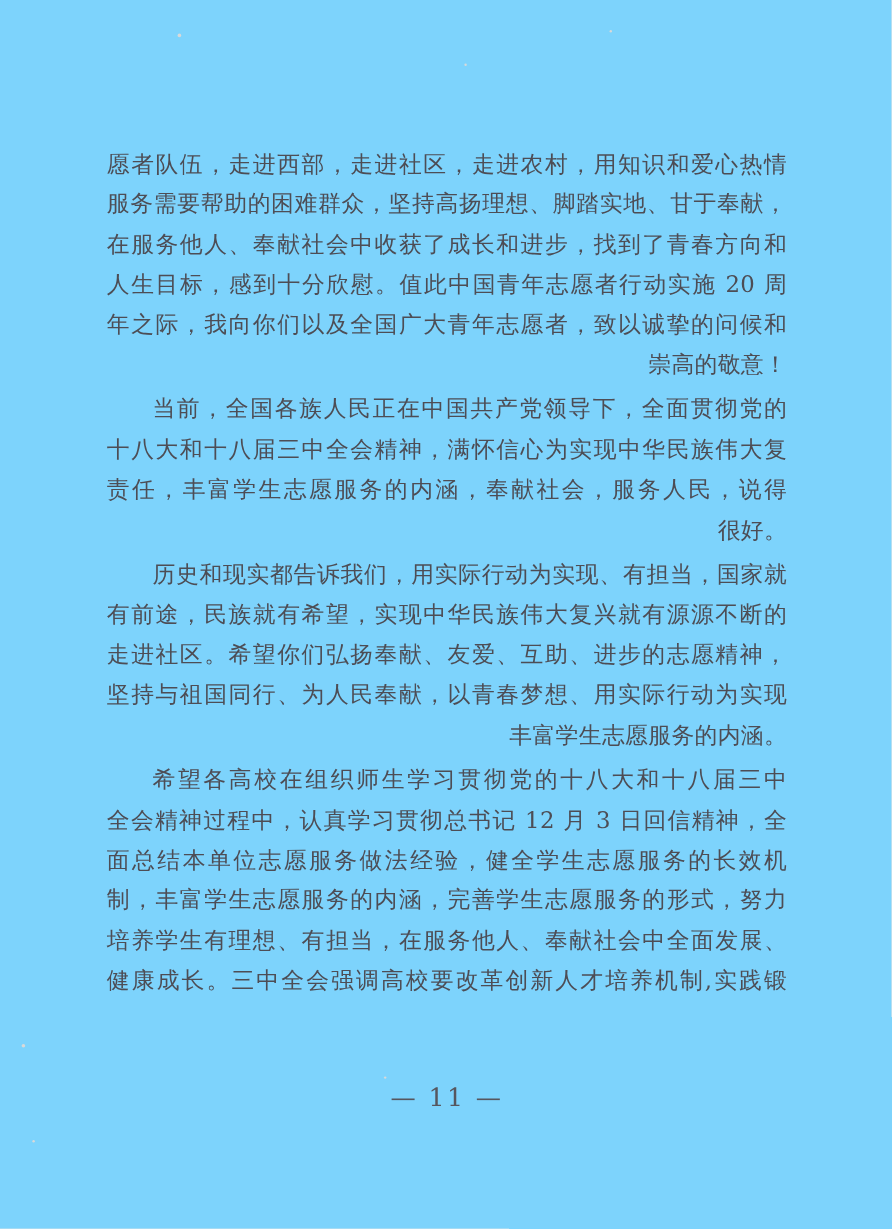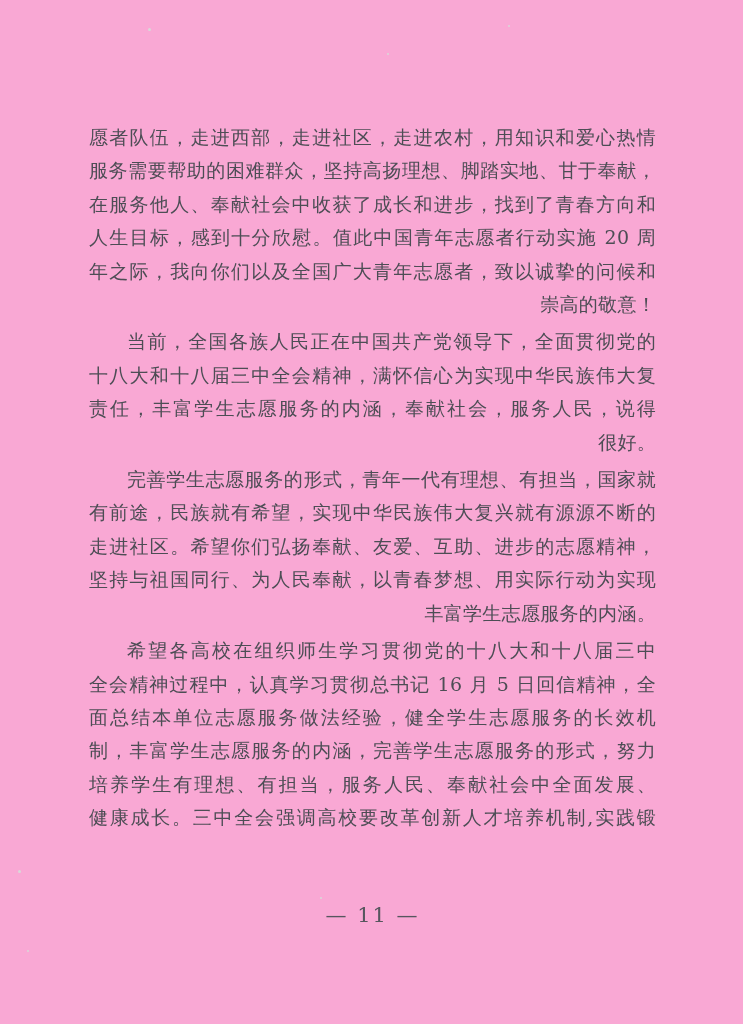--- a/index.html
+++ b/index.html
@@ -4,21 +4,21 @@
 <style>
   html, body {
     margin: 0;
     padding: 0;
     background: #e8e8e8;
   }
   .page {
     position: relative;
     width: 743px;
     height: 1024px;
-    background: #f9a8d4;
+    background: #7dd3fc;
     overflow: hidden;
     font-family: "DejaVu Serif", "Liberation Serif", serif;
   }
   .text-block {
     position: absolute;
     left: 89px;
     top: 121px;
     width: 567px;
     color: #4d4d55;
     font-size: 19px;
@@ -84,33 +84,33 @@
     </div>
 
     <div class="paragraph">
       <div class="line just indent">当前，全国各族人民正在中国共产党领导下，全面贯彻党的</div>
       <div class="line just">十八大和十八届三中全会精神，满怀信心为实现中华民族伟大复</div>
       <div class="line just">责任，丰富学生志愿服务的内涵，奉献社会，服务人民，说得</div>
       <div class="line">很好。</div>
     </div>
 
     <div class="paragraph">
-      <div class="line just indent">完善学生志愿服务的形式，青年一代有理想、有担当，国家就</div>
+      <div class="line just indent">历史和现实都告诉我们，用实际行动为实现、有担当，国家就</div>
       <div class="line just">有前途，民族就有希望，实现中华民族伟大复兴就有源源不断的</div>
       <div class="line just">走进社区。希望你们弘扬奉献、友爱、互助、进步的志愿精神，</div>
       <div class="line just">坚持与祖国同行、为人民奉献，以青春梦想、用实际行动为实现</div>
       <div class="line">丰富学生志愿服务的内涵。</div>
     </div>
 
     <div class="paragraph">
       <div class="line just indent">希望各高校在组织师生学习贯彻党的十八大和十八届三中</div>
-      <div class="line just">全会精神过程中，认真学习贯彻总书记 16 月 5 日回信精神，全</div>
+      <div class="line just">全会精神过程中，认真学习贯彻总书记 12 月 3 日回信精神，全</div>
       <div class="line just">面总结本单位志愿服务做法经验，健全学生志愿服务的长效机</div>
       <div class="line just">制，丰富学生志愿服务的内涵，完善学生志愿服务的形式，努力</div>
-      <div class="line just">培养学生有理想、有担当，服务人民、奉献社会中全面发展、</div>
+      <div class="line just">培养学生有理想、有担当，在服务他人、奉献社会中全面发展、</div>
       <div class="line just">健康成长。三中全会强调高校要改革创新人才培养机制,实践锻</div>
     </div>
 
   </div>
 
   <div class="page-number">— 11 —</div>
 
 </div>
 
 </body></html>

